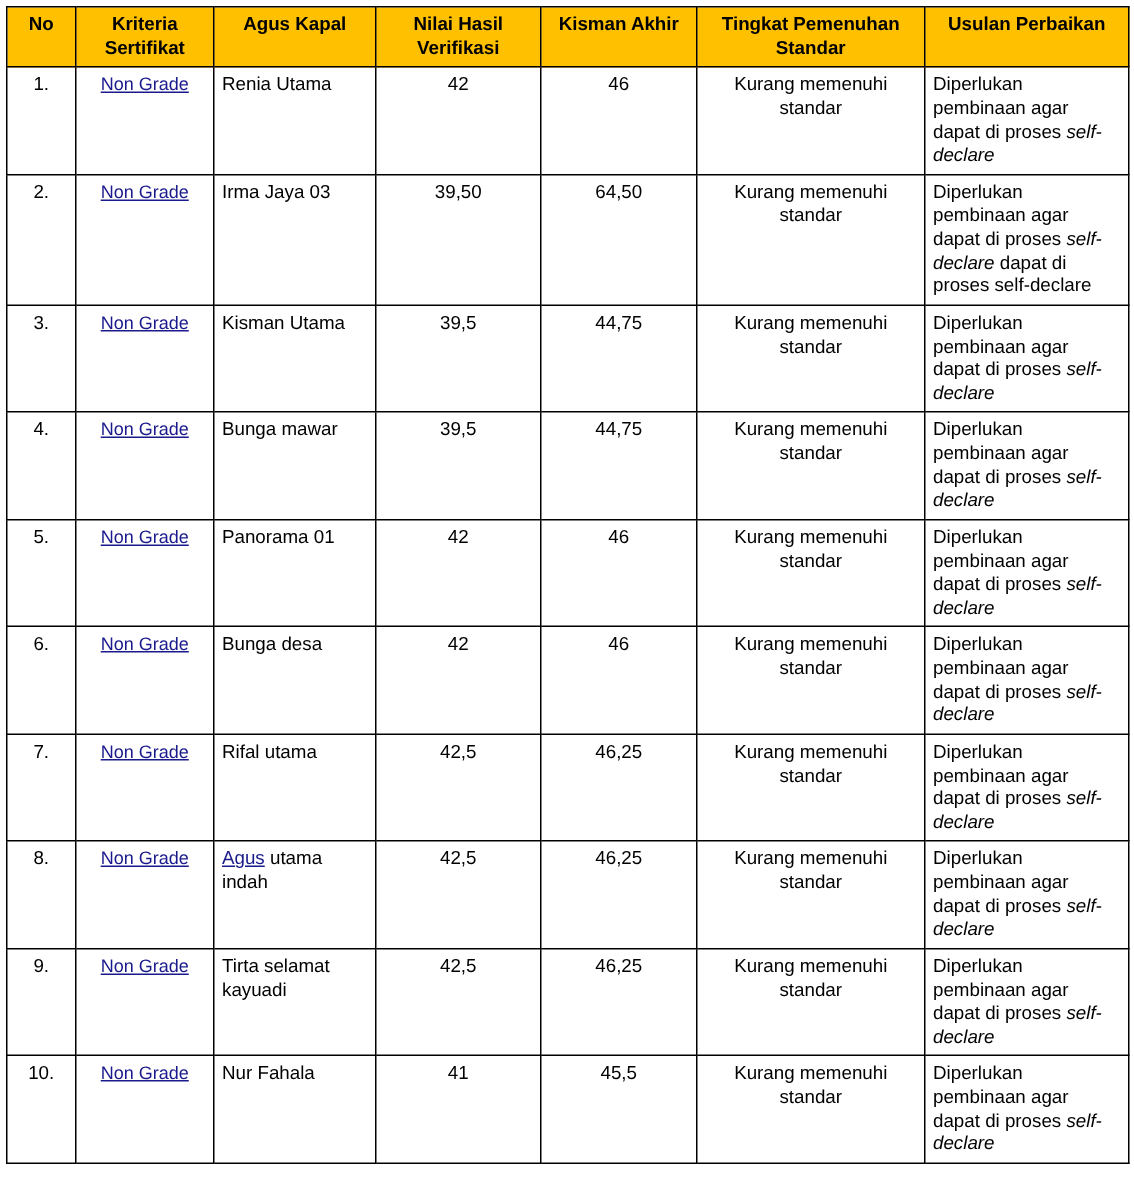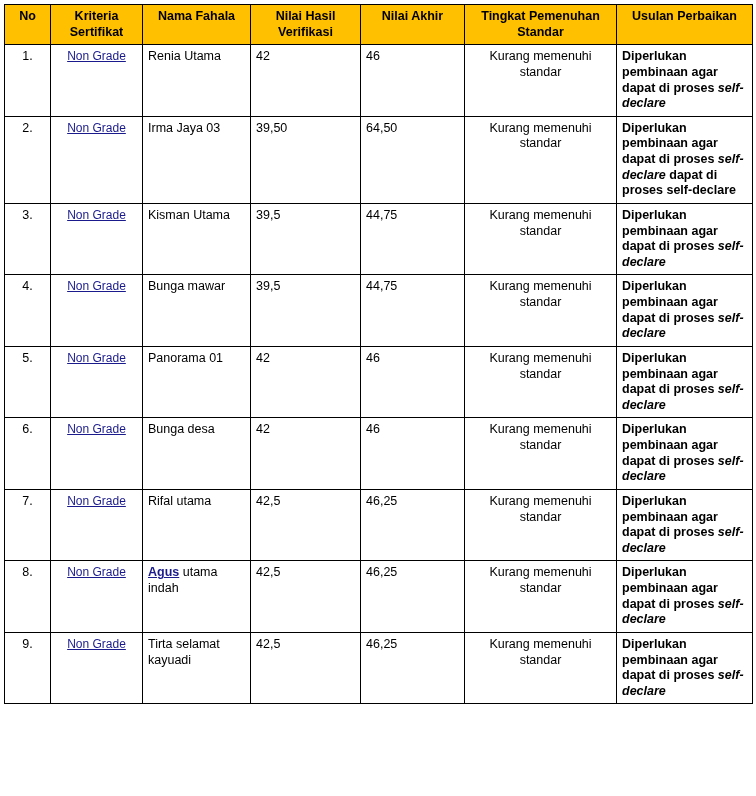--- a/index.html
+++ b/index.html
@@ -63,58 +63,57 @@
     text-decoration: underline;
     color: #1a1a8c;
     font-size: 12px;
   }
   td.cell-nama {
     vertical-align: middle;
     text-align: left;
     margin-top: 36px;
   }
   td.cell-num {
-    text-align: left;
+    text-align: center;
     vertical-align: middle;
   }
   td.cell-tps {
     vertical-align: middle;
     text-align: center;
   }
   td.cell-usul {
     vertical-align: top;
     text-align: left;
     font-size: 12.5px;
-    font-weight: bold;
   }
   .ital { font-style: italic; }
-  .underline-word { text-decoration: underline; color: #1a1a8c; font-weight: bold; }
+  .underline-word { text-decoration: underline; color: #1a1a8c; }
   .row-h { height: 68px; }
 </style>
 </head>
 <body>
 
 <div class="sheet">
   <table class="grade-table">
     <colgroup>
       <col class="c-no">
       <col class="c-krit">
       <col class="c-nama">
       <col class="c-nhv">
       <col class="c-na">
       <col class="c-tps">
       <col class="c-usul">
     </colgroup>
     <thead>
       <tr>
         <th>No</th>
         <th>Kriteria Sertifikat</th>
-        <th>Nama Fahala</th>
+        <th>Agus Kapal</th>
         <th>Nilai Hasil Verifikasi</th>
-        <th>Nilai Akhir</th>
+        <th>Kisman Akhir</th>
         <th>Tingkat Pemenuhan Standar</th>
         <th>Usulan Perbaikan</th>
       </tr>
     </thead>
     <tbody>
 
       <tr class="row-h">
         <td class="cell-no">1.</td>
         <td class="cell-krit"><span class="link">Non Grade</span></td>
         <td class="cell-nama">Renia Utama</td>
@@ -197,16 +196,25 @@
       <tr class="row-h">
         <td class="cell-no">9.</td>
         <td class="cell-krit"><span class="link">Non Grade</span></td>
         <td class="cell-nama">Tirta selamat kayuadi</td>
         <td class="cell-num">42,5</td>
         <td class="cell-num">46,25</td>
         <td class="cell-tps">Kurang memenuhi standar</td>
         <td class="cell-usul"><span>Diperlukan pembinaan agar dapat di proses </span><span class="ital">self-declare</span><span></span></td>
       </tr>
 
+      <tr class="row-h">
+        <td class="cell-no">10.</td>
+        <td class="cell-krit"><span class="link">Non Grade</span></td>
+        <td class="cell-nama">Nur Fahala</td>
+        <td class="cell-num">41</td>
+        <td class="cell-num">45,5</td>
+        <td class="cell-tps">Kurang memenuhi standar</td>
+        <td class="cell-usul"><span>Diperlukan pembinaan agar dapat di proses </span><span class="ital">self-declare</span><span></span></td>
+      </tr>
 
     </tbody>
   </table>
 </div>
 
 </body></html>

